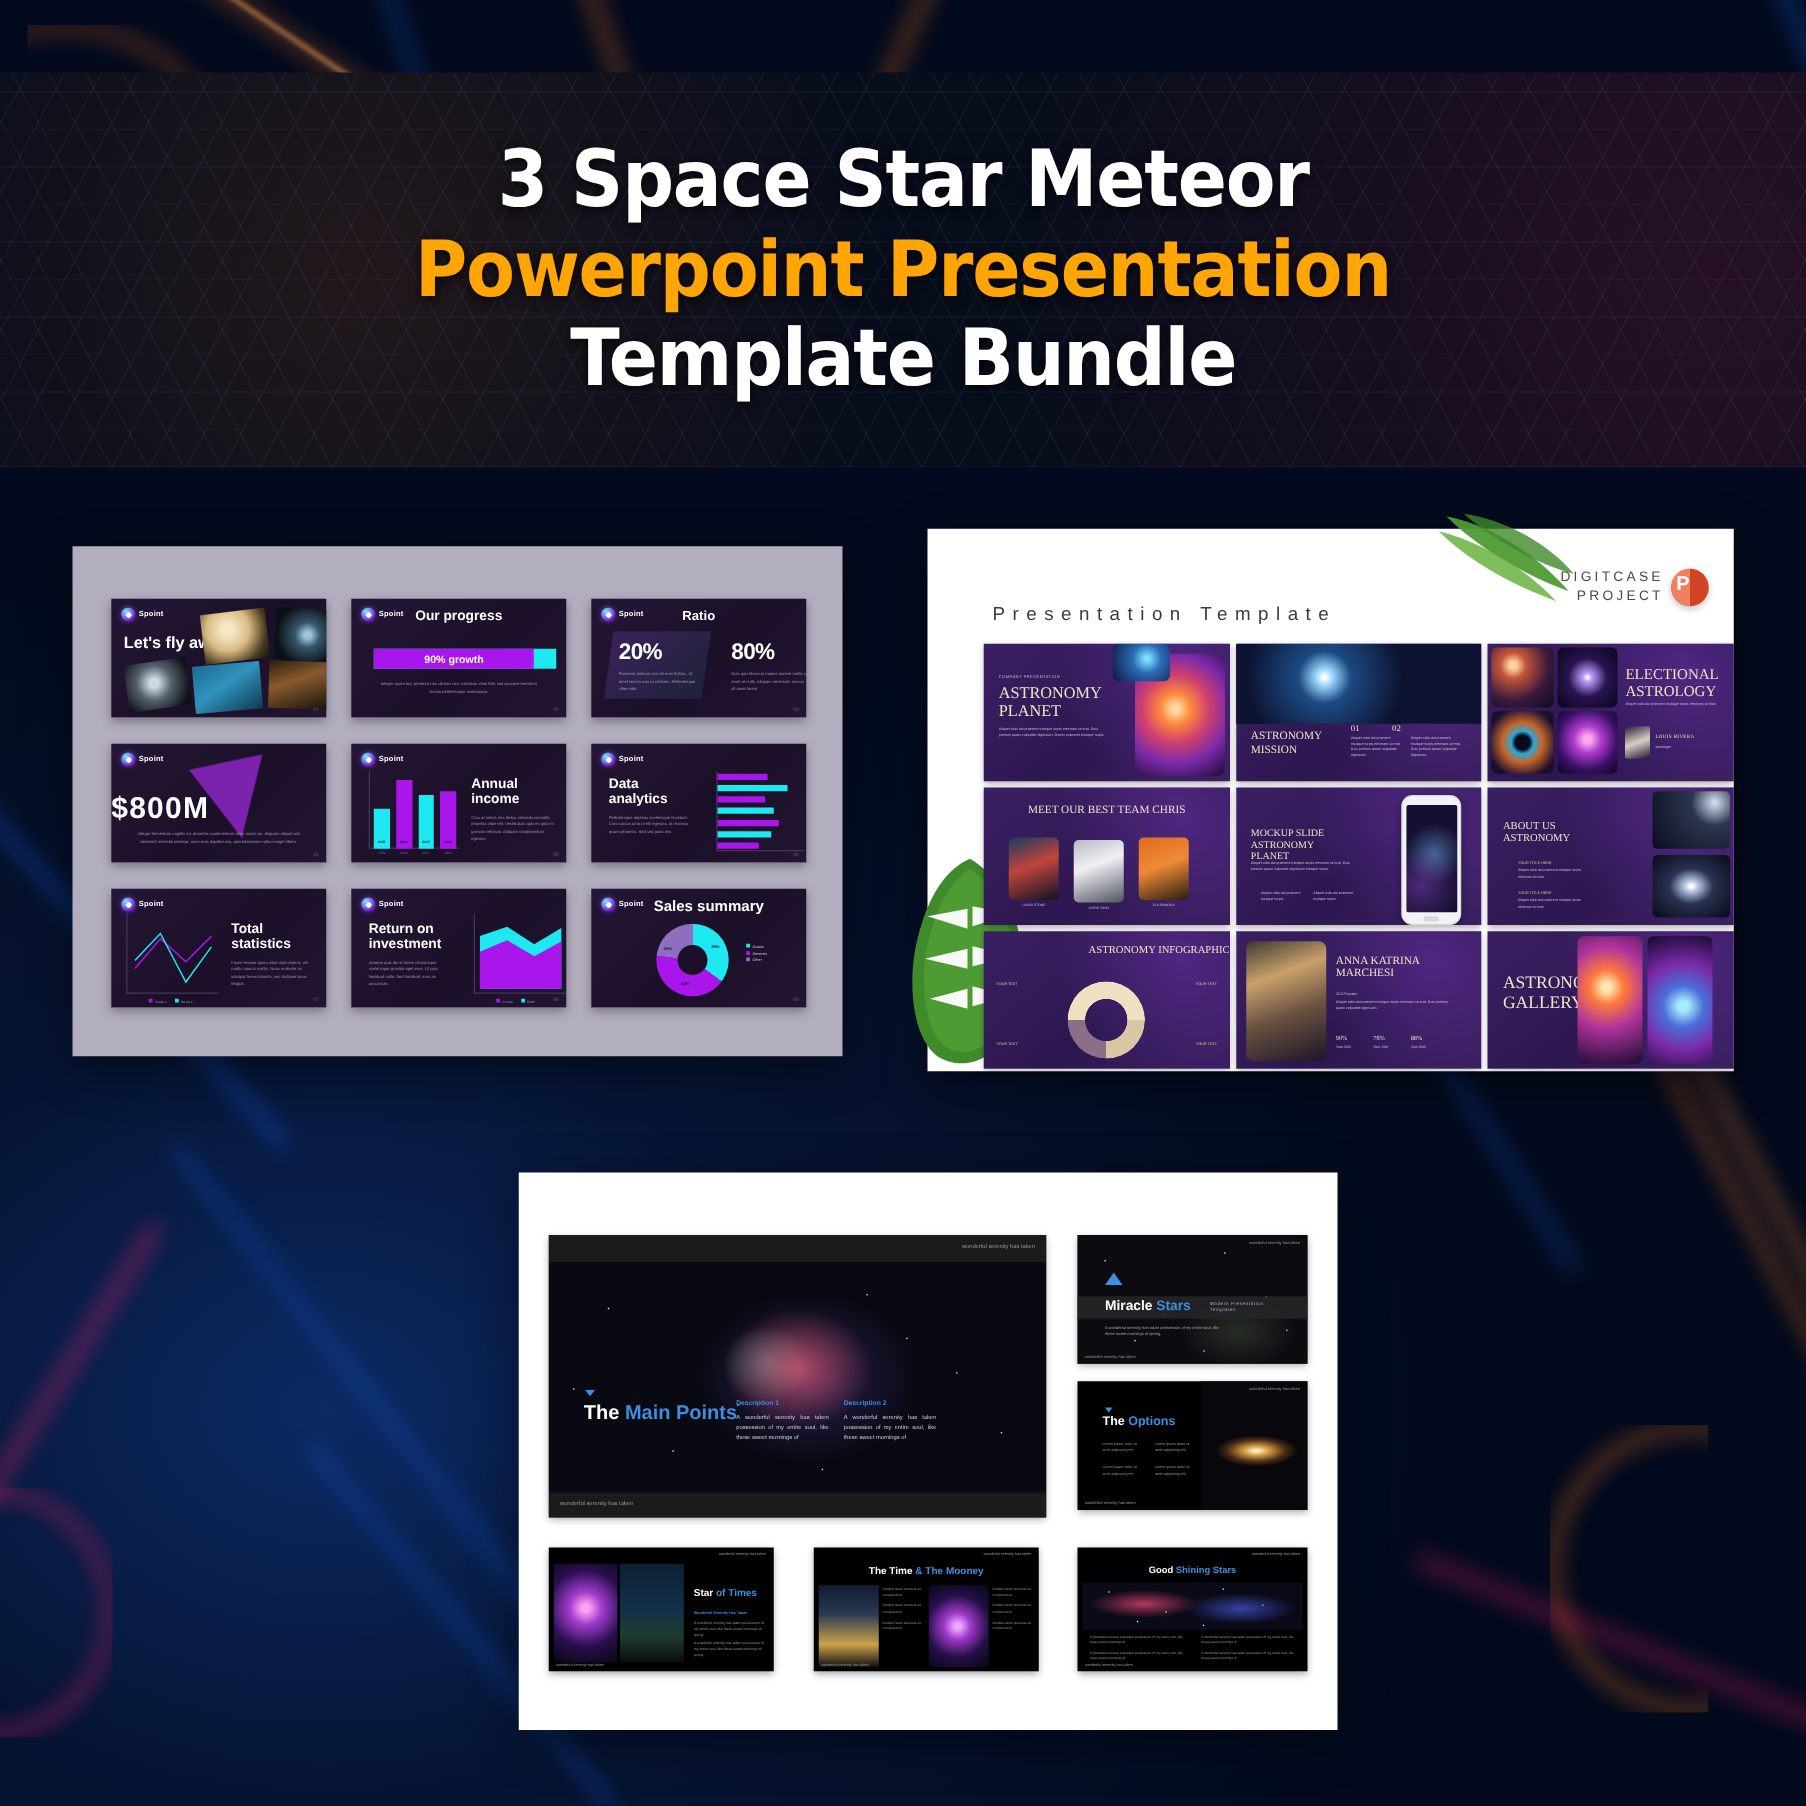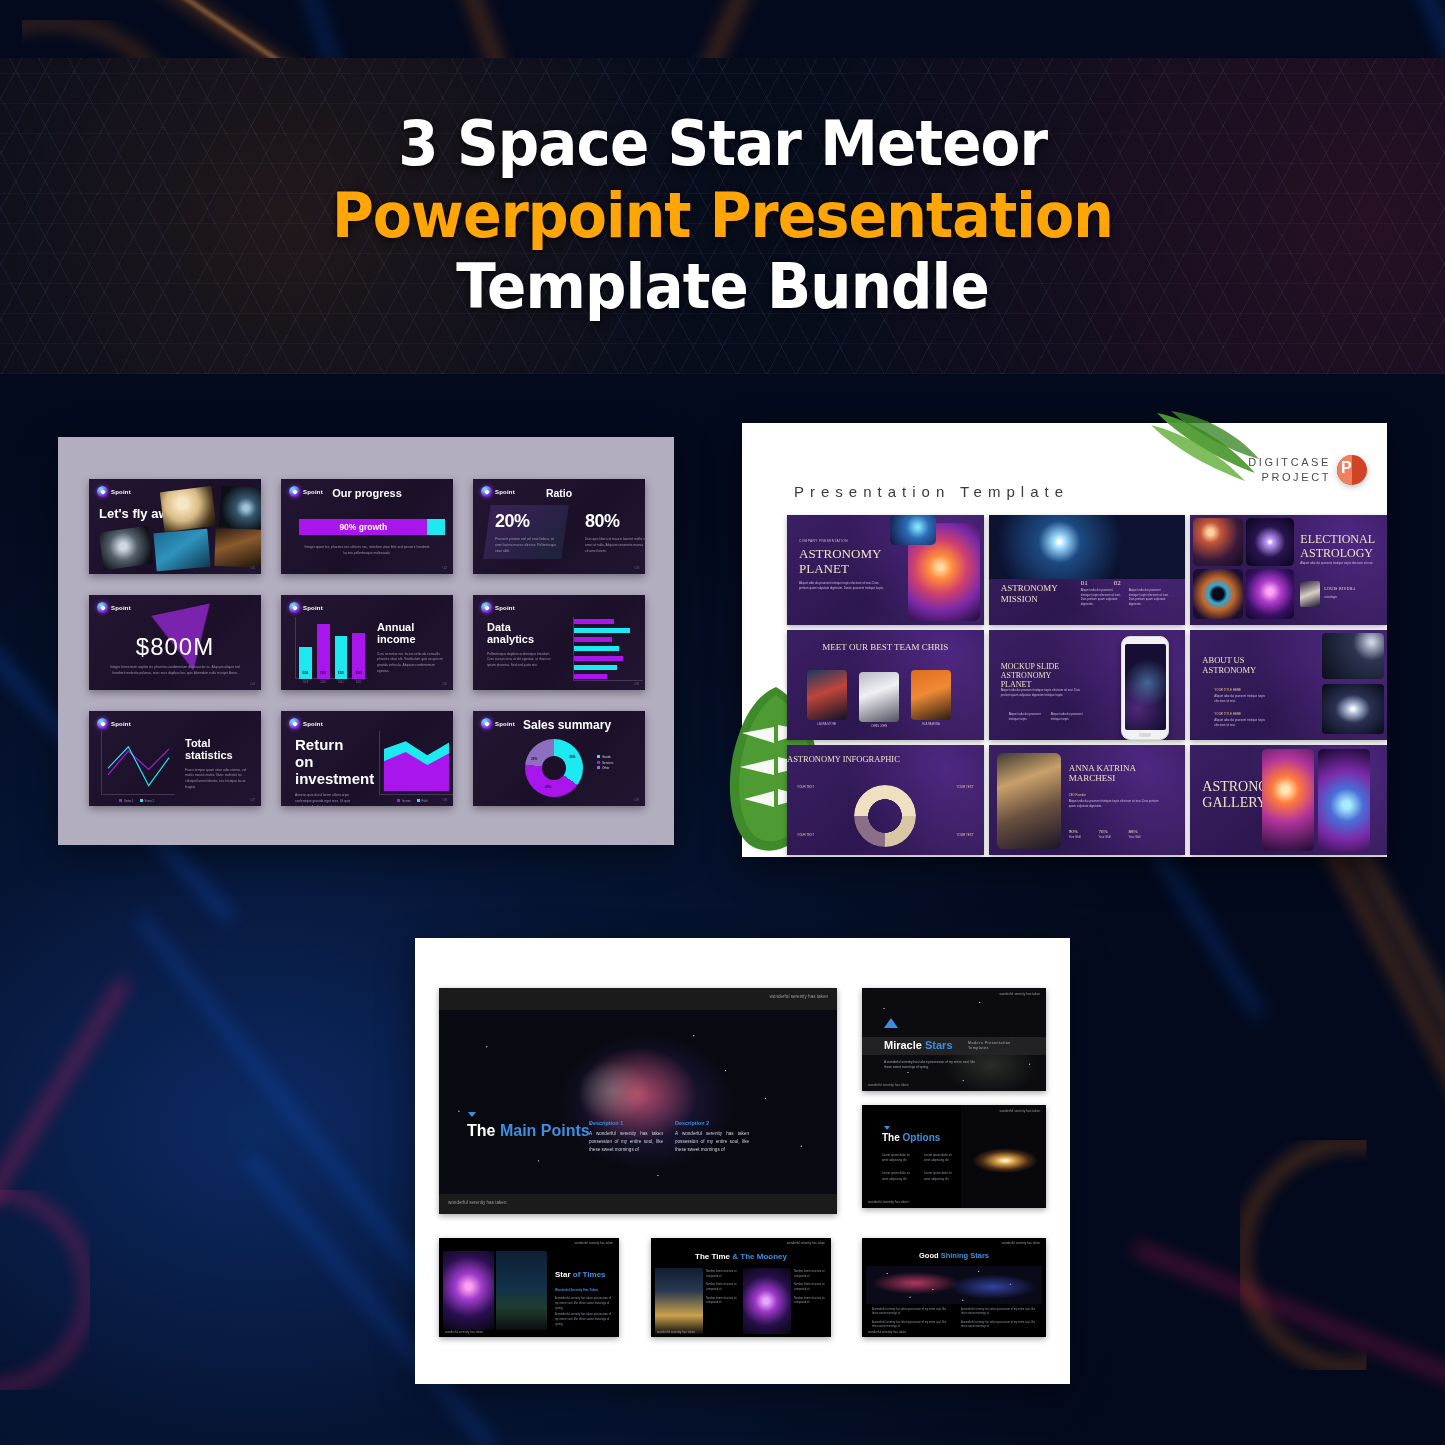--- a/index.html
+++ b/index.html
@@ -92,21 +92,21 @@
   #sl2 .hdr { position:absolute; top:8px; left:0; right:0; text-align:center; color:#fff; font-size:11px; font-weight:700; }
   #sl2 .bar { position:absolute; left:18px; top:40px; width:146px; height:16px; background:#1ee8f0; }
   #sl2 .bar .fill { position:absolute; left:0; top:0; bottom:0; width:88%; background:#a916ec;
     display:flex; align-items:center; justify-content:center; color:#fff; font-weight:700; font-size:8.5px; }
   #sl2 .body { position:absolute; left:22px; right:22px; top:66px; text-align:center; }
   
   #sl3 .hdr { position:absolute; top:8px; left:0; right:0; text-align:center; color:#fff; font-size:10.5px; font-weight:700; }
   #sl3 .pct { position:absolute; color:#fff; font-size:18px; font-weight:700; letter-spacing:-.5px; }
   #sl3 .body { position:absolute; width:62px; }
   
-  #sl4 .big { position:absolute; left:0; right:0; top:38px; text-align:center; color:#fff; font-size:24px; font-weight:400; letter-spacing:1px; }
+  #sl4 .big { position:absolute; left:0; right:0; top:38px; color:#fff; font-size:24px; font-weight:700; letter-spacing:1px; }
   #sl4 .body { position:absolute; left:18px; right:18px; top:70px; text-align:center; }
   
   .tx-right { position:absolute; left:96px; top:26px; width:68px; }
   .tx-left  { position:absolute; left:14px; top:26px; width:68px; }
 
   .axis { position:absolute; border-left:1px solid #453559; border-bottom:1px solid #453559; }
 
   
   #deck2 { left: 742px; top: 423px; width: 645px; height: 434px; background: #ffffff; }
   #deck2 .ptitle { position:absolute; left:52px; top:60px; color:#3b3b3b; font-size:15px; letter-spacing:6px; }
@@ -349,21 +349,21 @@
     </div>
 
     <div class="s1" id="sl8">
       <div class="logo">
         <span class="badge">
             <i></i>
           </span>
         <span>Spoint</span>
       </div>
       <div class="tx-left">
-        <div class="title" style="font-size:15px;">Return on investment</div>
+        <div class="title" style="font-size:11px;">Return on investment</div>
         <div class="body" style="margin-top:6px;">Aenean quis dui id lorem ullamcorper scelerisque gravida eget eros. Ut quis tincidunt nulla. Sed tincidunt, eros ac accumsan.</div>
       </div>
       <div class="axis" style="left:98px; top:20px; width:74px; height:64px;"></div>
       <svg id="svg-area" viewBox="0 0 74 64" preserveAspectRatio="none" style="position:absolute; left:99px; top:20px; width:73px; height:64px;">
           <polygon points="4,60 4,17.879999999999995 26,10.32 48,24.36 70,11.399999999999999 70,60" fill="#1EE8F0"></polygon>
           <polygon points="4,60 4,30.299999999999997 26,21.120000000000005 48,34.08 70,22.200000000000003 70,60" fill="#A916EC"></polygon>
         </svg>
       <div id="legend-roi" style="position:absolute; left:116px; top:88px; display:flex; gap:6px; font-size:2.6px; color:#9f93b5;">
           <span><span style="display:inline-block;width:3px;height:3px;background:#A916EC;margin-right:2px;"></span>Income</span>
           <span><span style="display:inline-block;width:3px;height:3px;background:#1EE8F0;margin-right:2px;"></span>Profit</span>
@@ -505,21 +505,21 @@
       <div class="sm" style="position:absolute; left:24px; top:64px; width:56px;">Aliquet odio dui praesent tristique turpis electram sit erat.</div>
       <div class="sm" style="position:absolute; left:24px; top:82px; color:#e2c98e; font-size:3px;">YOUR TITLE HERE</div>
       <div class="sm" style="position:absolute; left:24px; top:88px; width:56px;">Aliquet odio dui praesent tristique turpis electram sit erat.</div>
       <div style="position:absolute; right:3px; top:3px; width:62px; height:46px; border-radius:4px;
            background: radial-gradient(circle at 80% 20%, #cfd6e8 2%, #2c3550 30%, #0b0d1c 100%);"></div>
       <div style="position:absolute; right:3px; top:54px; width:62px; height:50px; border-radius:4px;
            background: radial-gradient(ellipse at 50% 50%, #ffffff 3%, #b8c6e0 12%, #2a3152 40%, #080a16 100%);"></div>
     </div>
 
     <div class="s2">
-      <div class="t" style="position:absolute; left:0; right:0; top:10px; text-align:left; font-size:8.5px;">ASTRONOMY INFOGRAPHIC</div>
+      <div class="t" style="position:absolute; left:0; right:0; top:10px; text-align:right; font-size:8.5px;">ASTRONOMY INFOGRAPHIC</div>
       <div style="position:absolute; left:50%; top:40px; transform:translateX(-50%); width:62px; height:62px; border-radius:50%;
            background: conic-gradient(#efe0c2 0 25%, #d9c6a4 25% 50%, #8a6f86 50% 75%, #efe0c2 75% 100%);
            -webkit-mask: radial-gradient(circle, transparent 38%, #000 39%);
                    mask: radial-gradient(circle, transparent 38%, #000 39%);"></div>
       <div class="sm" style="position:absolute; left:10px; top:40px; color:#e2c98e; font-size:3px;">YOUR TEXT</div>
       <div class="sm" style="position:absolute; right:10px; top:40px; color:#e2c98e; font-size:3px;">YOUR TEXT</div>
       <div class="sm" style="position:absolute; left:10px; top:88px; color:#e2c98e; font-size:3px;">YOUR TEXT</div>
       <div class="sm" style="position:absolute; right:10px; top:88px; color:#e2c98e; font-size:3px;">YOUR TEXT</div>
     </div>
 

